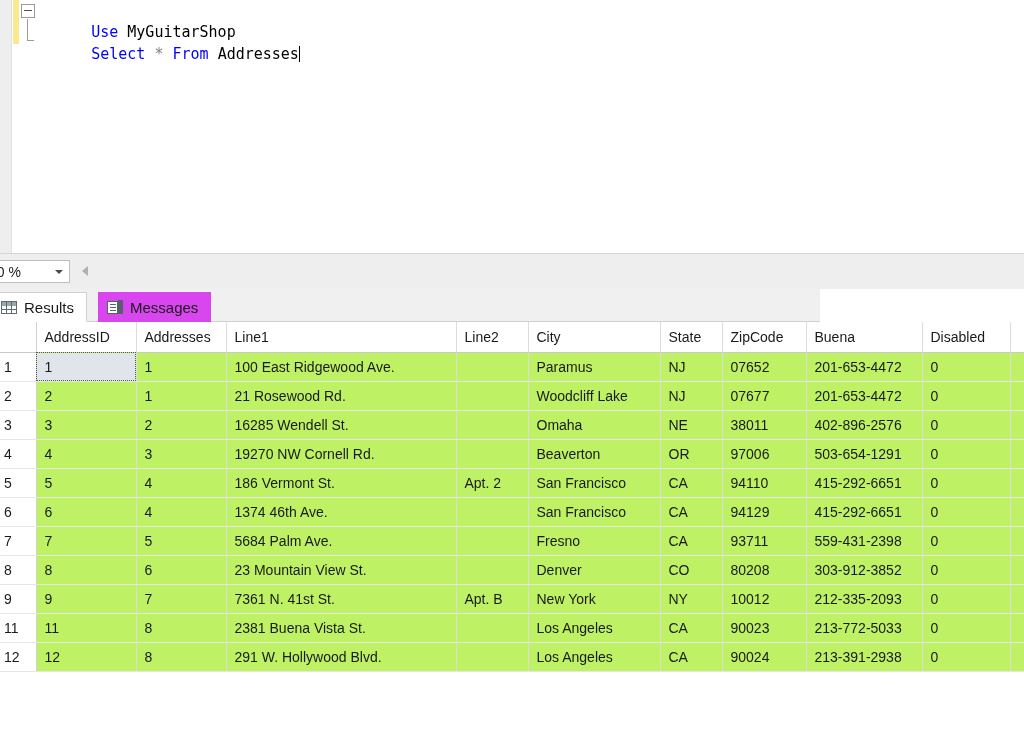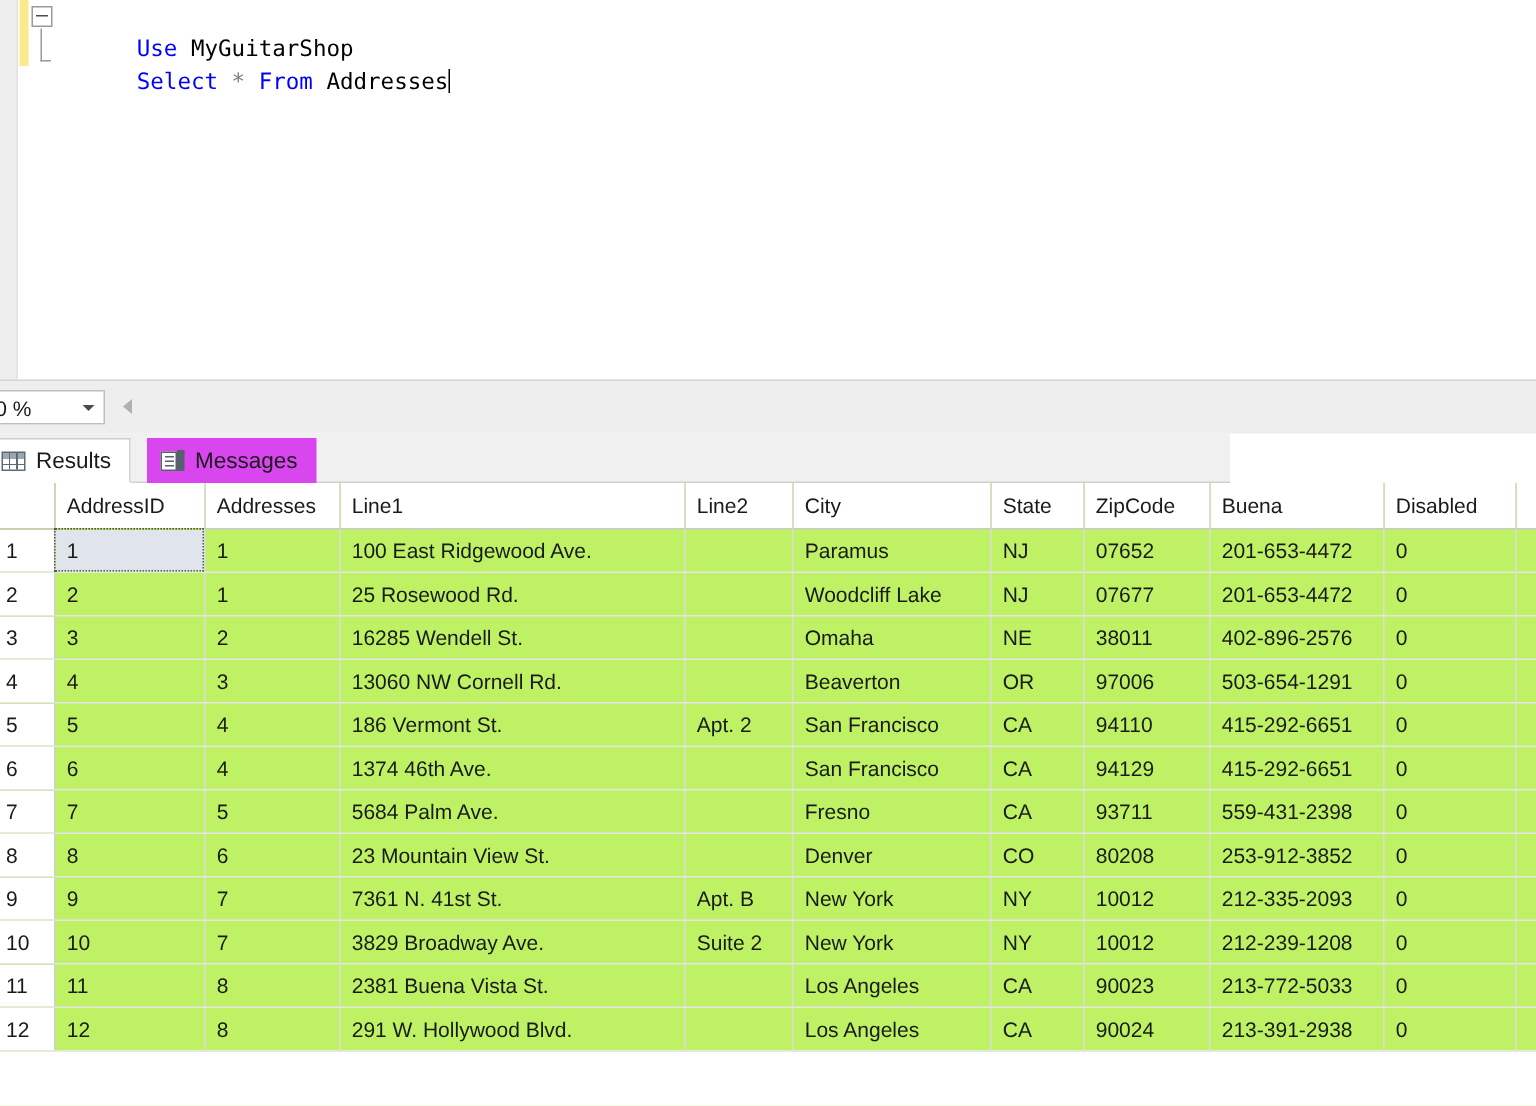--- a/index.html
+++ b/index.html
@@ -332,21 +332,21 @@
             <td>NJ</td>
             <td>07652</td>
             <td>201-653-4472</td>
             <td>0</td>
             <td class="tail"></td>
           </tr>
           <tr>
             <td class="rowhdr">2</td>
             <td>2</td>
             <td>1</td>
-            <td>25 Rosewood Rd.</td>
+            <td>21 Rosewood Rd.</td>
             <td></td>
             <td>Woodcliff Lake</td>
             <td>NJ</td>
             <td>07677</td>
             <td>201-653-4472</td>
             <td>0</td>
             <td class="tail"></td>
           </tr>
           <tr>
             <td class="rowhdr">3</td>
@@ -358,21 +358,21 @@
             <td>NE</td>
             <td>38011</td>
             <td>402-896-2576</td>
             <td>0</td>
             <td class="tail"></td>
           </tr>
           <tr>
             <td class="rowhdr">4</td>
             <td>4</td>
             <td>3</td>
-            <td>13060 NW Cornell Rd.</td>
+            <td>19270 NW Cornell Rd.</td>
             <td></td>
             <td>Beaverton</td>
             <td>OR</td>
             <td>97006</td>
             <td>503-654-1291</td>
             <td>0</td>
             <td class="tail"></td>
           </tr>
           <tr>
             <td class="rowhdr">5</td>
@@ -415,51 +415,38 @@
           </tr>
           <tr>
             <td class="rowhdr">8</td>
             <td>8</td>
             <td>6</td>
             <td>23 Mountain View St.</td>
             <td></td>
             <td>Denver</td>
             <td>CO</td>
             <td>80208</td>
-            <td>253-912-3852</td>
+            <td>303-912-3852</td>
             <td>0</td>
             <td class="tail"></td>
           </tr>
           <tr>
             <td class="rowhdr">9</td>
             <td>9</td>
             <td>7</td>
             <td>7361 N. 41st St.</td>
             <td>Apt. B</td>
             <td>New York</td>
             <td>NY</td>
             <td>10012</td>
             <td>212-335-2093</td>
             <td>0</td>
             <td class="tail"></td>
           </tr>
           <tr>
-            <td class="rowhdr">10</td>
-            <td>10</td>
-            <td>7</td>
-            <td>3829 Broadway Ave.</td>
-            <td>Suite 2</td>
-            <td>New York</td>
-            <td>NY</td>
-            <td>10012</td>
-            <td>212-239-1208</td>
-            <td>0</td>
-            <td class="tail"></td>
-          </tr>
-          <tr>
             <td class="rowhdr">11</td>
             <td>11</td>
             <td>8</td>
             <td>2381 Buena Vista St.</td>
             <td></td>
             <td>Los Angeles</td>
             <td>CA</td>
             <td>90023</td>
             <td>213-772-5033</td>
             <td>0</td>

